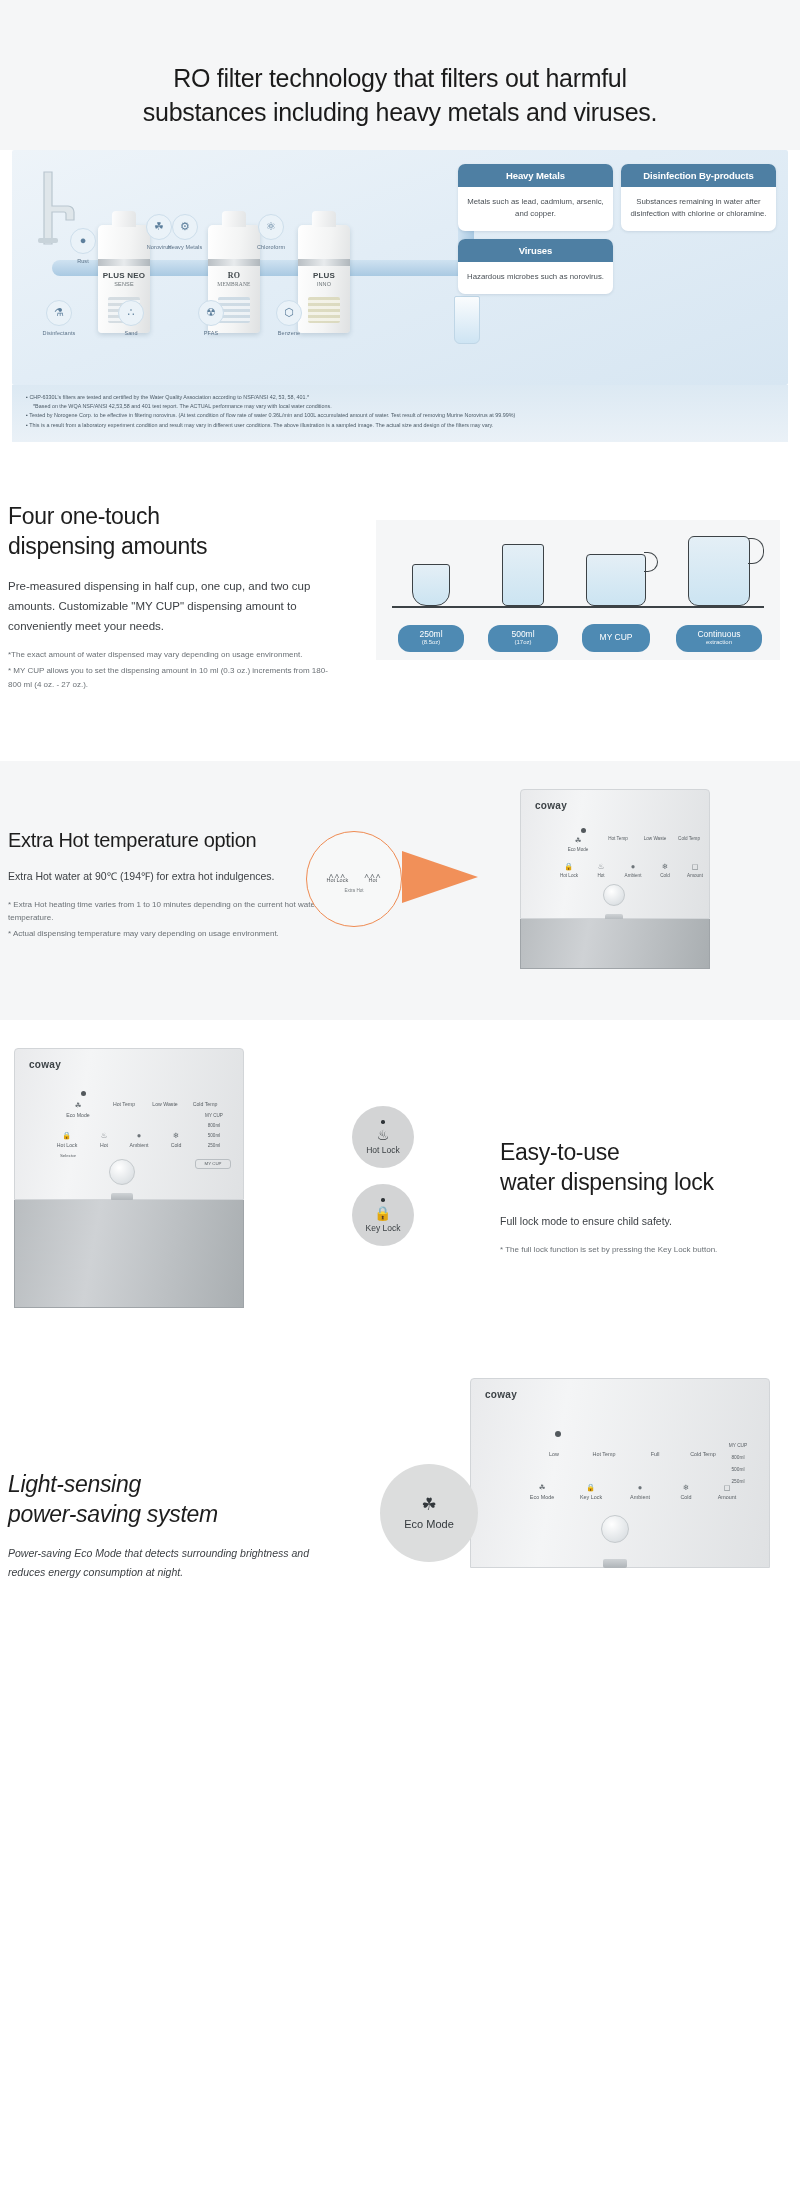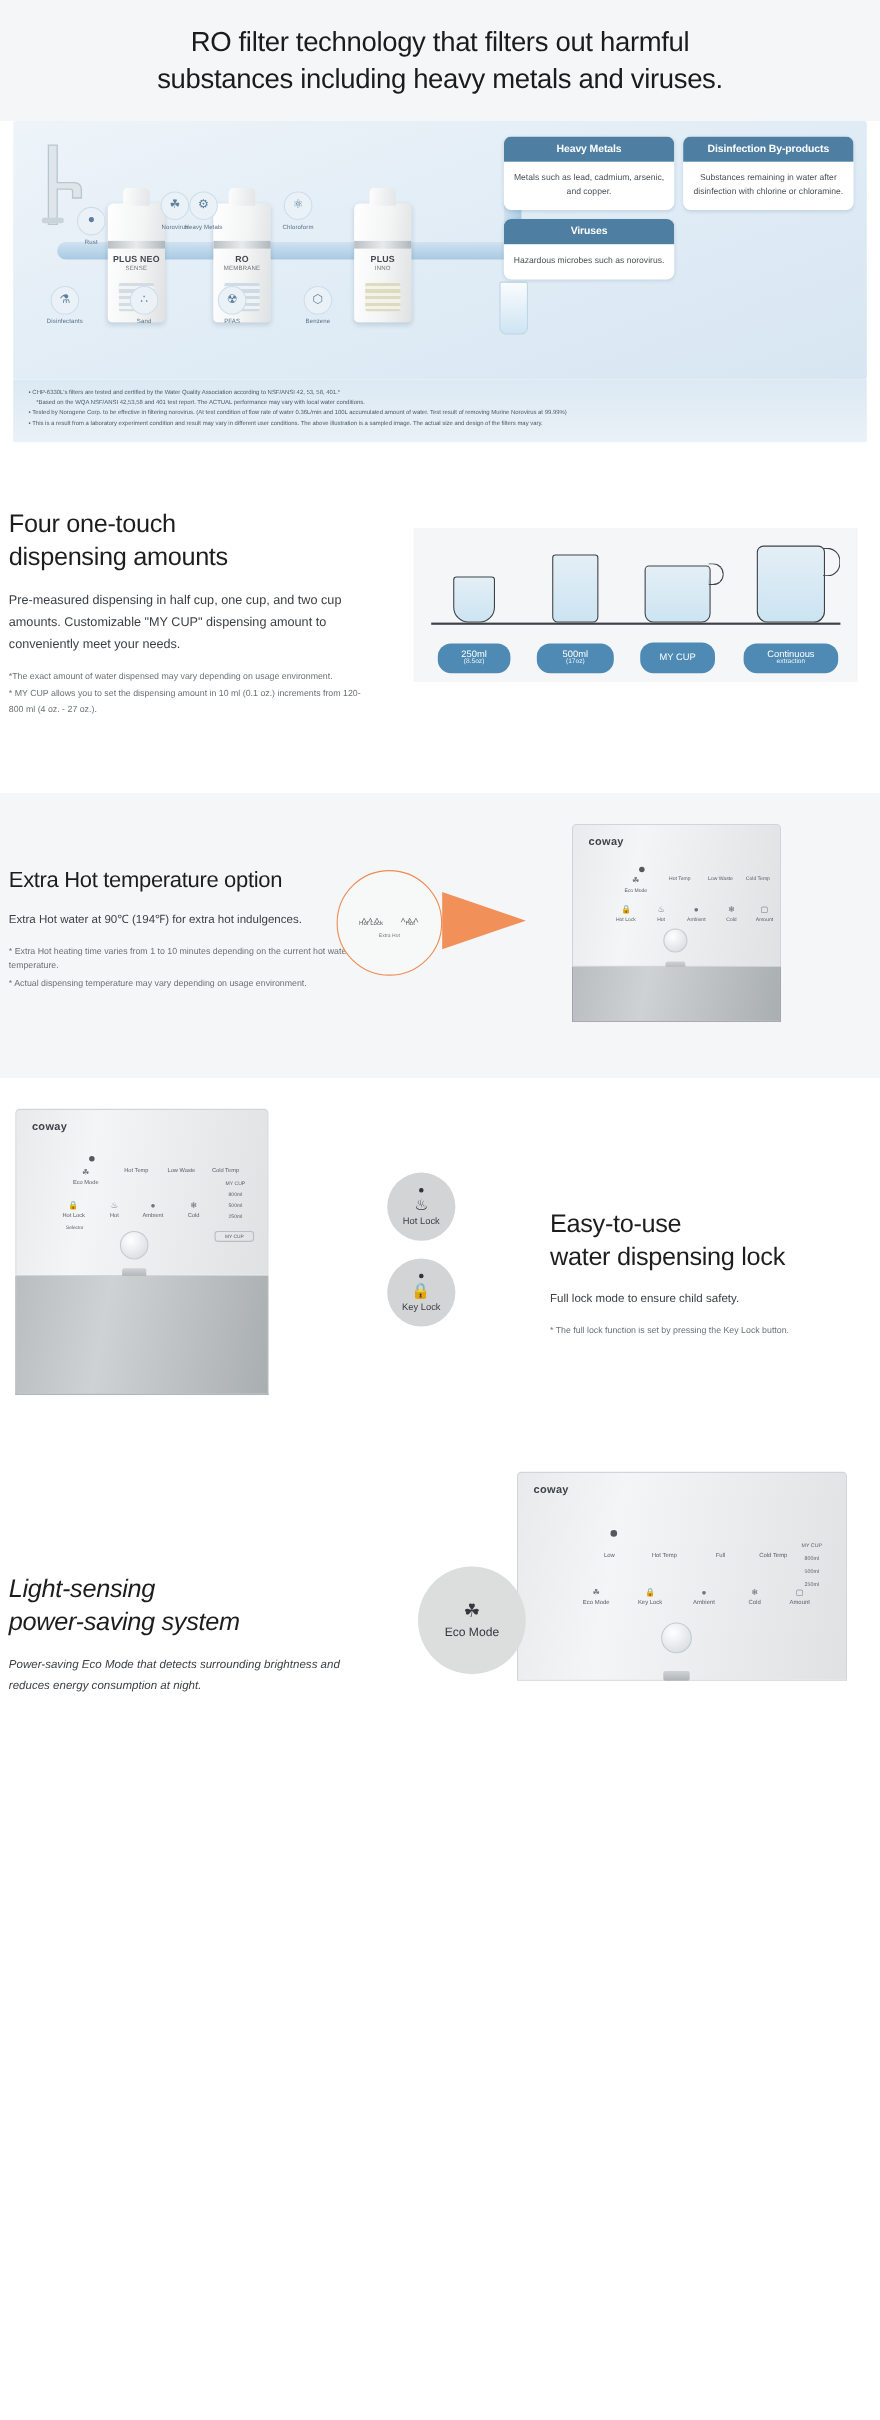--- a/index.html
+++ b/index.html
@@ -17,20 +17,21 @@
     background: #f5f6f7;
     padding: 22px 40px 20px;
     text-align: center;
   }
   .hero h1 {
     font-size: 25px;
     font-weight: 400;
     line-height: 1.35;
     color: #1b1b1b;
     letter-spacing: -0.3px;
+    margin-top: 40px;
   }
 
   
   .filter-band {
     margin: 0 12px;
     background: linear-gradient(160deg, #eef4f9 0%, #e2edf6 45%, #d7e6f2 100%);
     position: relative;
     height: 235px;
     overflow: hidden;
     border-radius: 2px;
@@ -82,22 +83,22 @@
     text-align: center; font-size: 5.5px; color: #6c7478; line-height: 1.25;
     letter-spacing: .2px;
   }
   .cart .lbl b { display: block; font-size: 8px; color: #41484c; font-weight: 700; }
   .cart .grille {
     position: absolute; left: 10px; right: 10px; bottom: 10px; height: 26px;
     background: repeating-linear-gradient(180deg,#c8d7e2 0 3px,#eef3f7 3px 6px);
     border-radius: 2px; opacity: .85;
   }
   .cart.c1 { left: 86px; }
-  .cart.c2 { left: 182px; }
-  .cart.c3 { left: 286px; margin-left: 24px; }
+  .cart.c2 { left: 196px; font-family: Liberation Serif, serif; }
+  .cart.c3 { left: 286px; }
   .cart.c1 .grille { background: repeating-linear-gradient(180deg,#cfd8de 0 3px,#f1f4f6 3px 6px); }
   .cart.c3 .grille { background: repeating-linear-gradient(180deg,#d9d7b8 0 3px,#f3f2e6 3px 6px); }
 
   
   .bub {
     position: absolute; width: 26px; height: 26px; border-radius: 50%;
     background: #eaf2f8; border: 1px solid #cddeeb;
     display: flex; align-items: center; justify-content: center;
   }
   .bub .glyph { font-size: 11px; color: #5d7f9c; line-height: 1; }
@@ -421,21 +422,21 @@
   </section>
 
   <section class="sec sec-dispense">
     <div class="txt">
       <h2 class="title">
         <span>Four one-touch</span><br>
         <span>dispensing amounts</span>
       </h2>
       <p class="lead">Pre-measured dispensing in half cup, one cup, and two cup amounts. Customizable "MY CUP" dispensing amount to conveniently meet your needs.</p>
       <p class="note">*The exact amount of water dispensed may vary depending on usage environment.</p>
-      <p class="note" style="margin-top:2px">* MY CUP allows you to set the dispensing amount in 10 ml (0.1 oz.) increments from 120-800 ml (4 oz. - 27 oz.).</p>
+      <p class="note" style="margin-top:2px">* MY CUP allows you to set the dispensing amount in 10 ml (0.3 oz.) increments from 180-800 ml (4 oz. - 27 oz.).</p>
     </div>
 
     <div class="dispense-art">
       <div class="counter-line"></div>
 
       <div class="vessel v-wall" style="left:36px; width:38px; height:42px; border-radius:3px 3px 14px 14px;"></div>
       <div class="pill" style="left:22px; width:66px;">
         <span>250ml</span>
         <small>(8.5oz)</small>
       </div>

